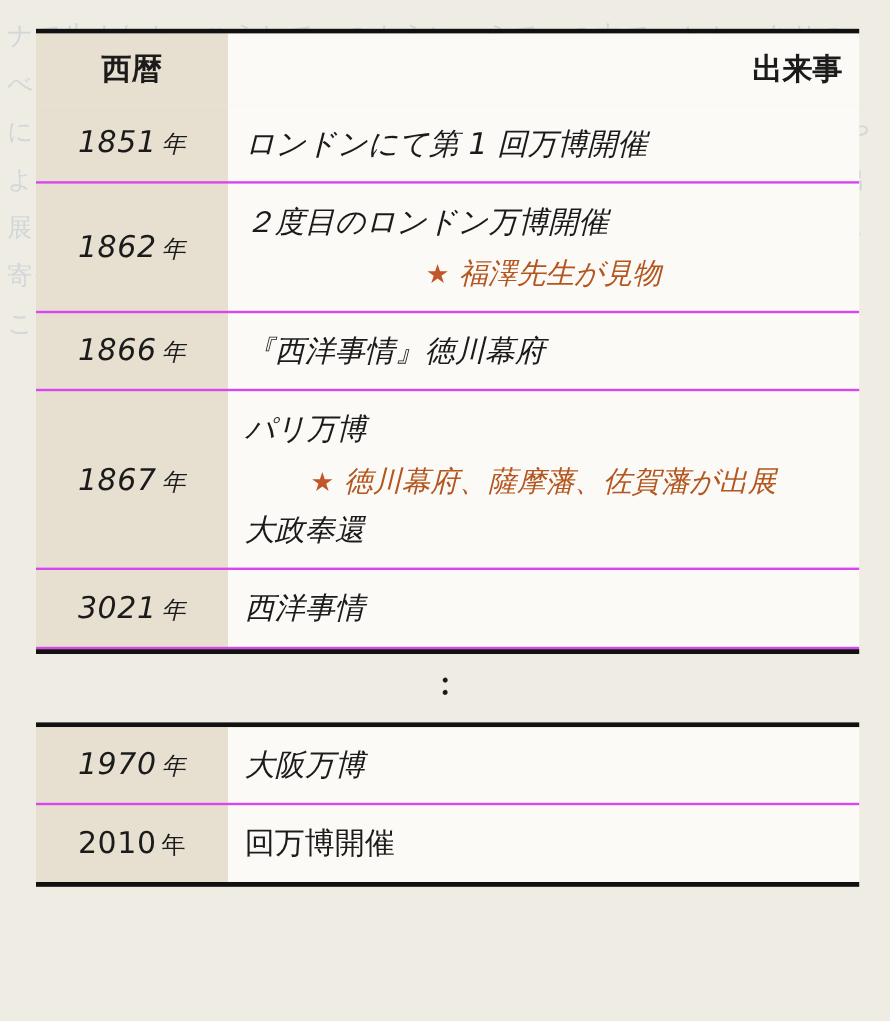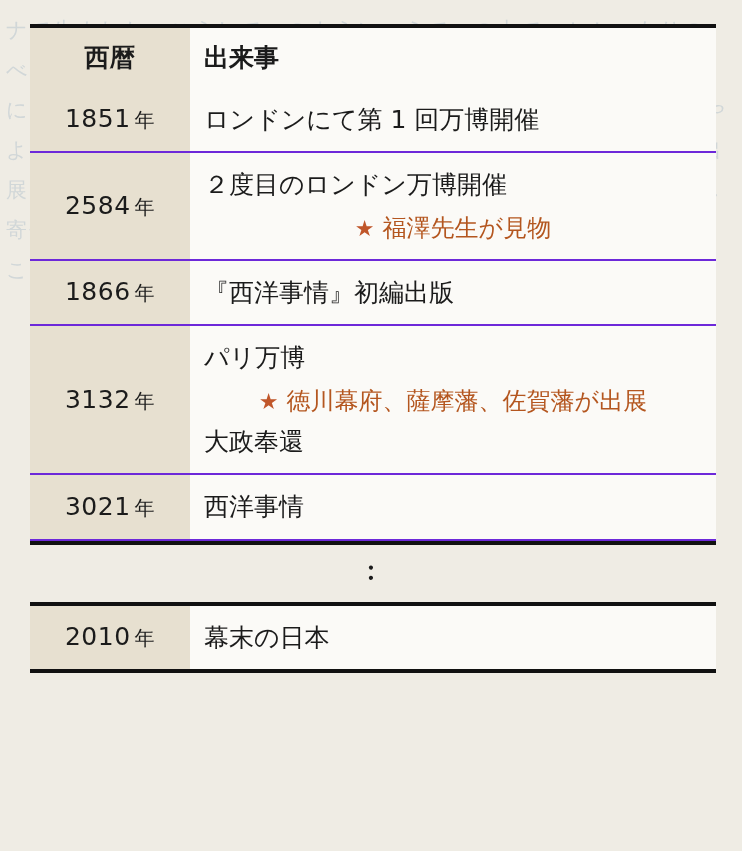--- a/index.html
+++ b/index.html
@@ -85,31 +85,32 @@
     color: #1b1b1b;
     line-height: 1.5;
   }
 
   thead th .cell-inner {
     font-size: 25px;
     padding-top: 11px;
     padding-bottom: 11px;
   }
   thead th.year .cell-inner { text-align: center; }
-  thead th.event .cell-inner { text-align: left; padding-left: 14px; }
+  thead th.event .cell-inner { text-align: right; padding-left: 14px; }
 
   
   .rule-thick {
     height: 4px;
     background: #111;
     width: 100%;
   }
 
   .row-line td {
-    border-bottom: 2px solid #6d28d9;
+    border-bottom: 2px solid #d946ef;
+    font-style: italic;
   }
 
   .star-line {
     display: block;
     color: #b4561f;
     font-size: 24px;
     margin-top: 6px;
     white-space: nowrap;
     text-align: center;
   }
@@ -169,44 +170,44 @@
         </td>
         <td class="event">
           <div class="cell-inner">
             <span>ロンドンにて第 1 回万博開催</span>
           </div>
         </td>
       </tr>
 
       <tr class="row-line">
         <td class="year">
-          <div class="cell-inner"><span>2584</span><span class="suffix">年</span></div>
+          <div class="cell-inner"><span>1862</span><span class="suffix">年</span></div>
         </td>
         <td class="event">
           <div class="cell-inner">
             <span>２度目のロンドン万博開催</span>
             <span class="star-line"><span class="star">★</span><span>福澤先生が見物</span></span>
           </div>
         </td>
       </tr>
 
       <tr class="row-line">
         <td class="year">
           <div class="cell-inner"><span>1866</span><span class="suffix">年</span></div>
         </td>
         <td class="event">
           <div class="cell-inner">
-            <span>『西洋事情』初編出版</span>
-          </div>
-        </td>
-      </tr>
-
-      <tr class="row-line">
-        <td class="year">
-          <div class="cell-inner"><span>3132</span><span class="suffix">年</span></div>
+            <span>『西洋事情』徳川幕府</span>
+          </div>
+        </td>
+      </tr>
+
+      <tr class="row-line">
+        <td class="year">
+          <div class="cell-inner"><span>1867</span><span class="suffix">年</span></div>
         </td>
         <td class="event">
           <div class="cell-inner">
             <span>パリ万博</span>
             <span class="star-line"><span class="star">★</span><span>徳川幕府、薩摩藩、佐賀藩が出展</span></span>
             <span class="sub-line">大政奉還</span>
           </div>
         </td>
       </tr>
 
@@ -232,27 +233,37 @@
   </div>
 
   <div class="rule-thick"></div>
 
   <table class="timeline">
     <colgroup>
       <col class="year-col">
       <col class="event-col">
     </colgroup>
     <tbody>
+      <tr class="row-line">
+        <td class="year">
+          <div class="cell-inner"><span>1970</span><span class="suffix">年</span></div>
+        </td>
+        <td class="event">
+          <div class="cell-inner">
+            <span>大阪万博</span>
+          </div>
+        </td>
+      </tr>
       <tr>
         <td class="year">
           <div class="cell-inner"><span>2010</span><span class="suffix">年</span></div>
         </td>
         <td class="event">
           <div class="cell-inner">
-            <span>幕末の日本</span>
+            <span>回万博開催</span>
           </div>
         </td>
       </tr>
     </tbody>
   </table>
 
   <div class="rule-thick"></div>
 
 </div>
 

